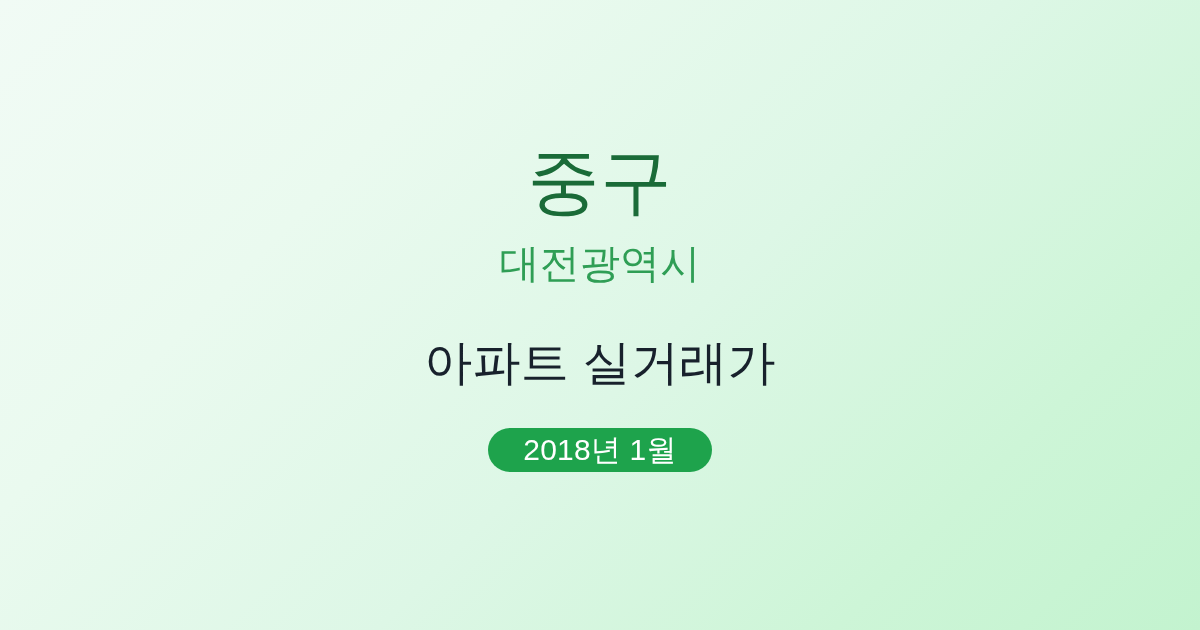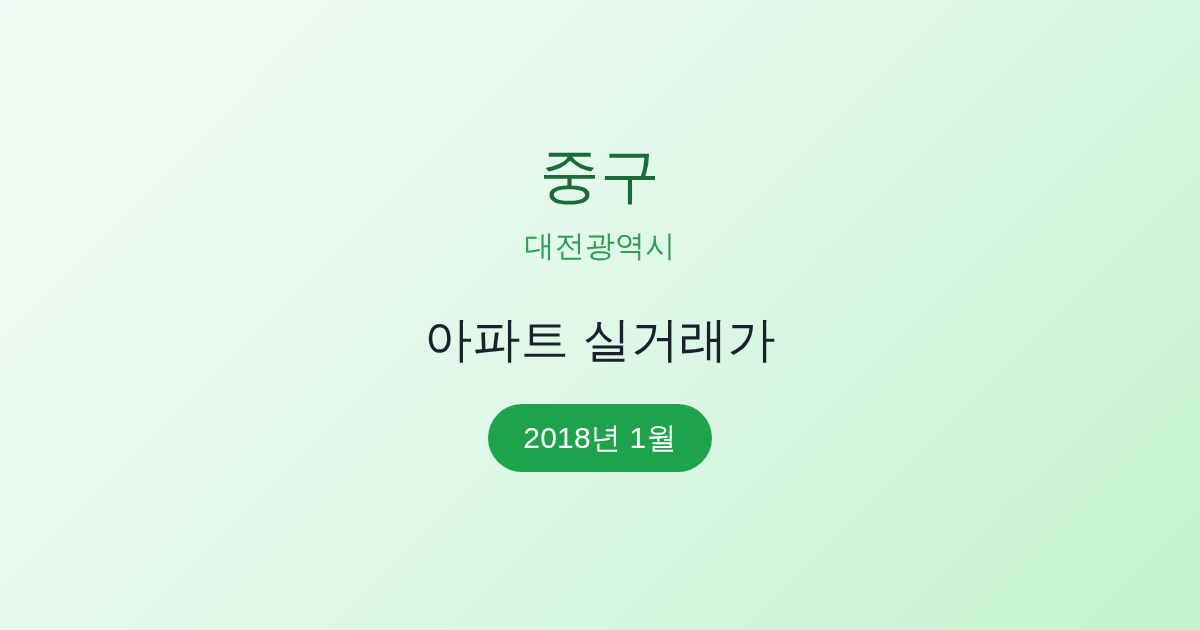--- a/index.html
+++ b/index.html
@@ -32,33 +32,33 @@
     display: flex;
     flex-direction: column;
     align-items: center;
     justify-content: flex-start;
     width: 100%;
     margin-top: -14px;
   }
 
   
   .region-name {
-    font-size: 60px;
+    font-size: 72px;
     font-weight: 400;
     line-height: 1.05;
     letter-spacing: 0.5px;
     color: #1a6b38;
     text-align: center;
     white-space: nowrap;
   }
 
   
   .region-parent {
     margin-top: 22px;
-    font-size: 30px;
+    font-size: 40px;
     font-weight: 400;
     line-height: 1.1;
     letter-spacing: 0.2px;
     color: #2f9e55;
     text-align: center;
     white-space: nowrap;
   }
 
   
   .dataset-heading {
@@ -73,21 +73,21 @@
   }
 
   
   .period-badge {
     margin-top: 38px;
     display: inline-flex;
     align-items: center;
     justify-content: center;
     box-sizing: border-box;
     min-width: 224px;
-    height: 68px;
+    height: 44px;
     padding: 0 30px;
     border: none;
     border-radius: 999px;
     background-color: #1ea34c;
     color: #ffffff;
     font-family: inherit;
     font-size: 30px;
     font-weight: 400;
     line-height: 1;
     letter-spacing: 0.2px;

